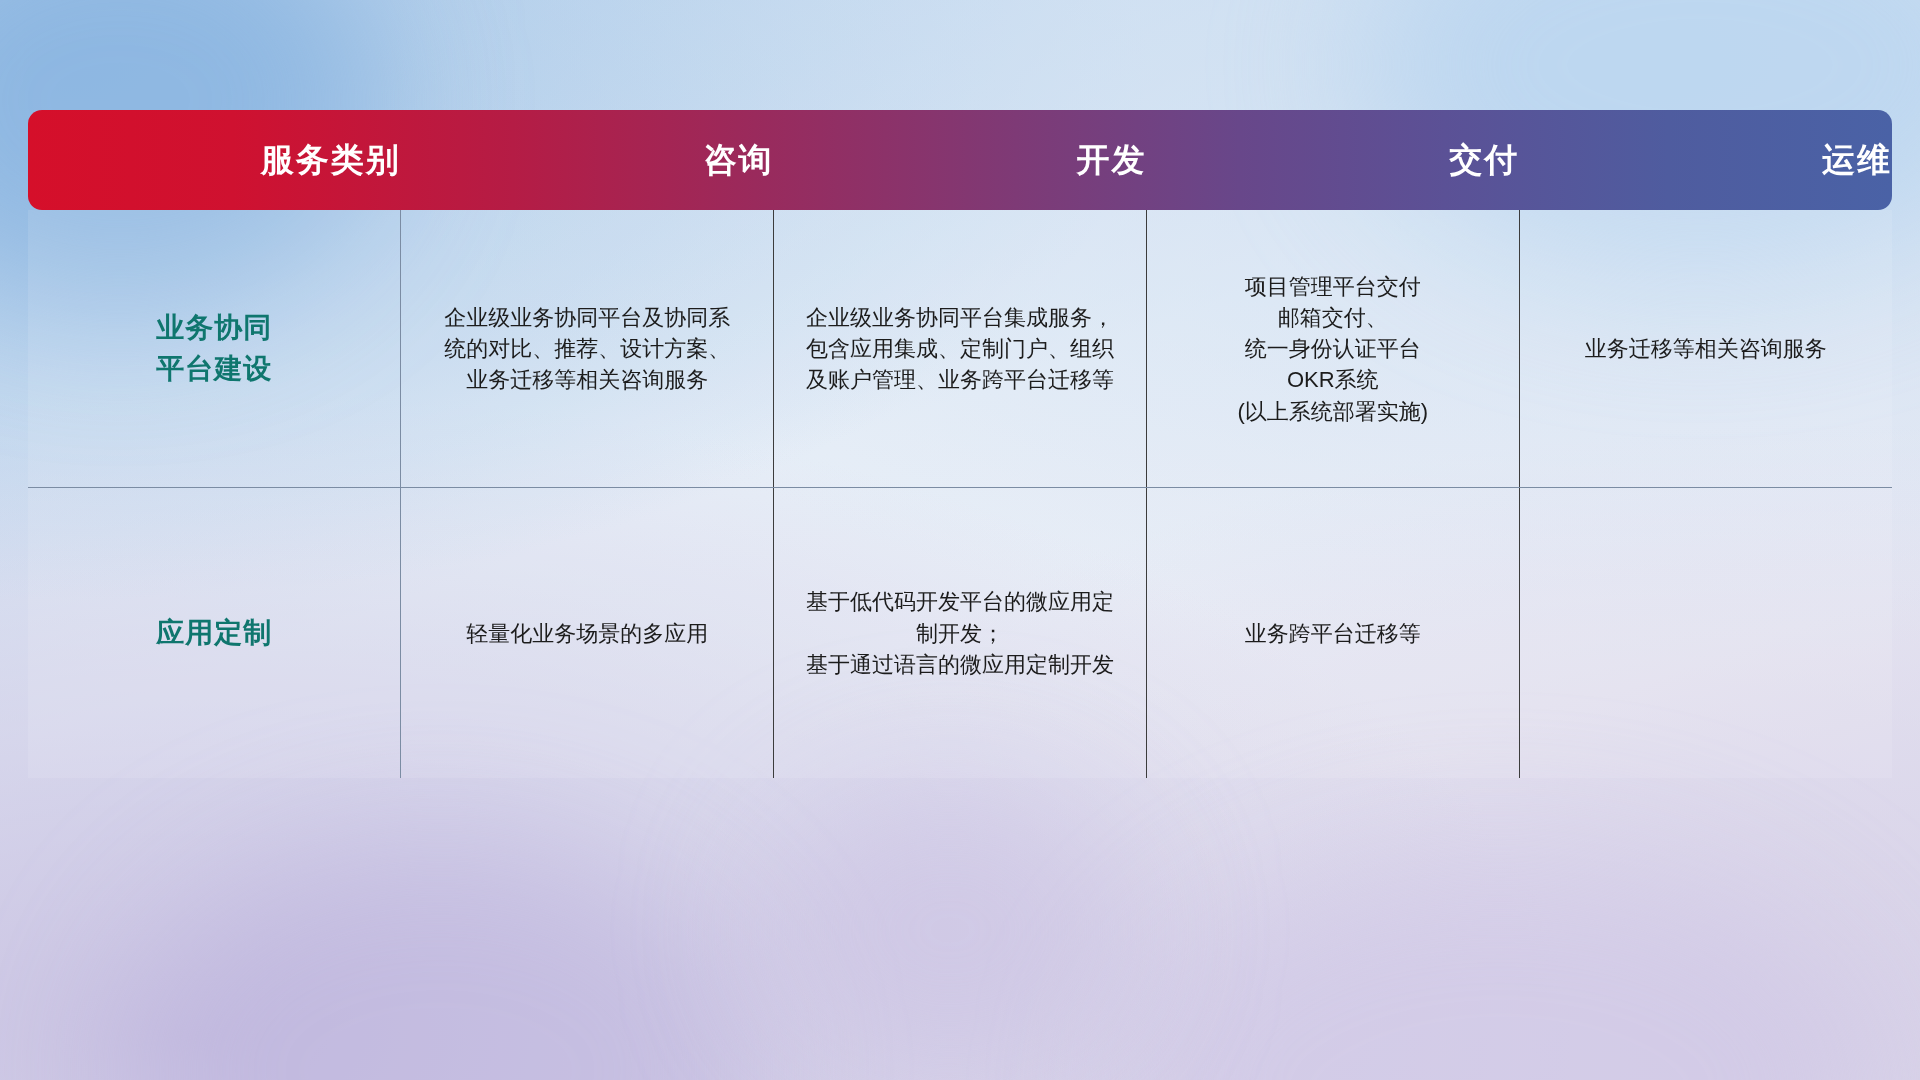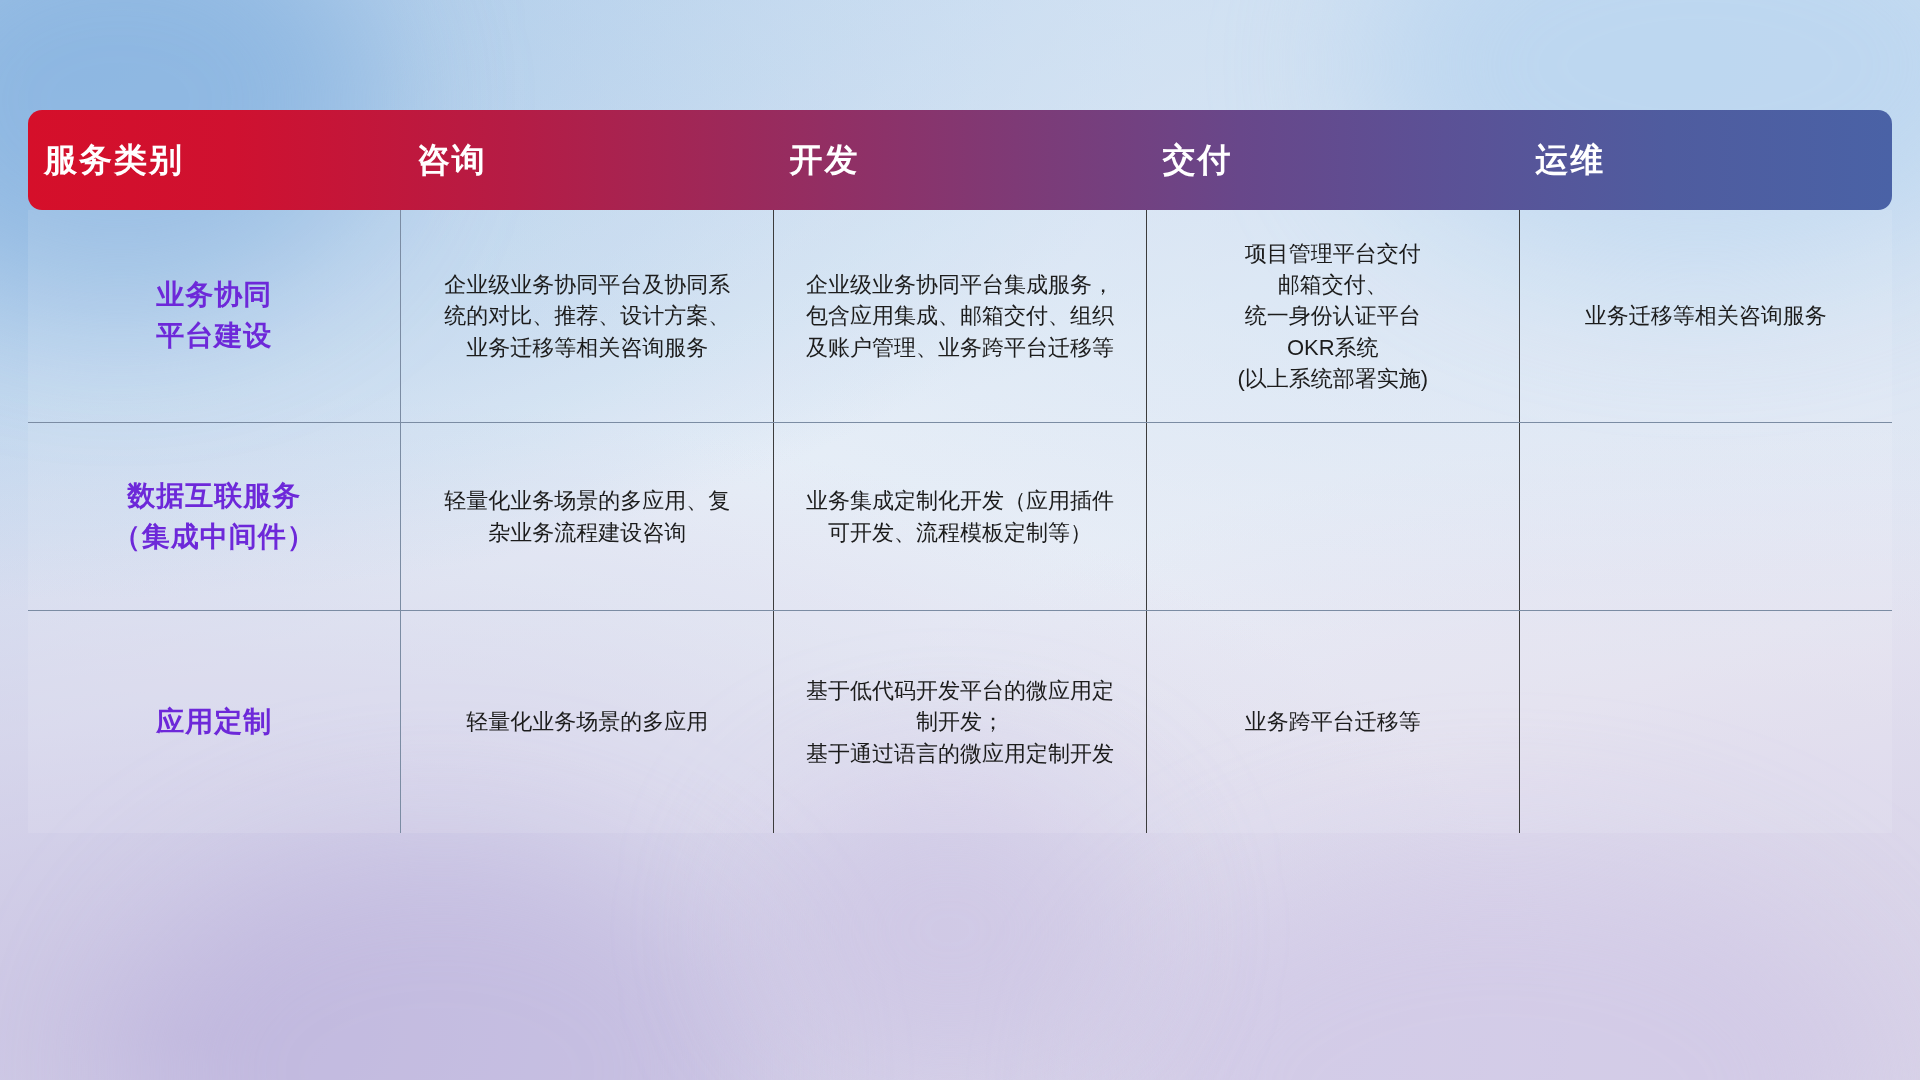--- a/index.html
+++ b/index.html
@@ -56,25 +56,25 @@
     table-layout: fixed;
   }
 
   
   .matrix thead th {
     height: 100px;
     color: #ffffff;
     font-size: 33px;
     font-weight: bold;
     letter-spacing: 2px;
-    text-align: left;
+    text-align: right;
     vertical-align: middle;
     position: relative;
     border: none;
-    padding: 16px;
+    padding: 0;
   }
 
   .head-bg {
     position: absolute;
     left: 0; top: 0;
     width: 1864px;
     height: 100px;
     background: linear-gradient(90deg,
         #d50f2a 0%,
         #cf1130 11%,
@@ -102,21 +102,21 @@
     padding: 28px 16px;
     border-bottom: 1.5px solid #7b8ca3;
     border-right: 1.5px solid #3c3c3c;
     background: rgba(255,255,255,0.10);
   }
   .matrix tbody tr:last-child td { border-bottom: none; }
   .matrix tbody td.col-cat  { border-right: 1.5px solid #7b8ca3; }
   .matrix tbody td.col-last { border-right: none; }
 
   .cat {
-    color: #6d28d9;
+    color: #0f766e;
     font-size: 28px;
     font-weight: bold;
     letter-spacing: 1px;
     line-height: 1.45;
   }
 
   .row-1 td { height: 200px; }
   .row-2 td { height: 188px; }
   .row-3 td { height: 222px; }
 
@@ -166,55 +166,35 @@
           <div class="cat cell-text">业务协同
 平台建设</div>
         </td>
         <td>
           <div class="cell-text">企业级业务协同平台及协同系
 统的对比、推荐、设计方案、
 业务迁移等相关咨询服务</div>
         </td>
         <td>
           <div class="cell-text">企业级业务协同平台集成服务，
-包含应用集成、邮箱交付、组织
+包含应用集成、定制门户、组织
 及账户管理、业务跨平台迁移等</div>
         </td>
         <td>
           <div class="cell-text">项目管理平台交付
 邮箱交付、
 统一身份认证平台
 OKR系统
 (以上系统部署实施)</div>
         </td>
         <td class="col-last">
           <div class="cell-text">业务迁移等相关咨询服务</div>
         </td>
       </tr>
 
-      <tr class="row-2">
-        <td class="col-cat">
-          <div class="cat cell-text">数据互联服务
-（集成中间件）</div>
-        </td>
-        <td>
-          <div class="cell-text">轻量化业务场景的多应用、复
-杂业务流程建设咨询</div>
-        </td>
-        <td>
-          <div class="cell-text">业务集成定制化开发（应用插件
-可开发、流程模板定制等）</div>
-        </td>
-        <td>
-          <div class="cell-text cell-empty"></div>
-        </td>
-        <td class="col-last">
-          <div class="cell-text cell-empty"></div>
-        </td>
-      </tr>
 
       <tr class="row-3">
         <td class="col-cat">
           <div class="cat cell-text">应用定制</div>
         </td>
         <td>
           <div class="cell-text">轻量化业务场景的多应用</div>
         </td>
         <td>
           <div class="cell-text">基于低代码开发平台的微应用定

